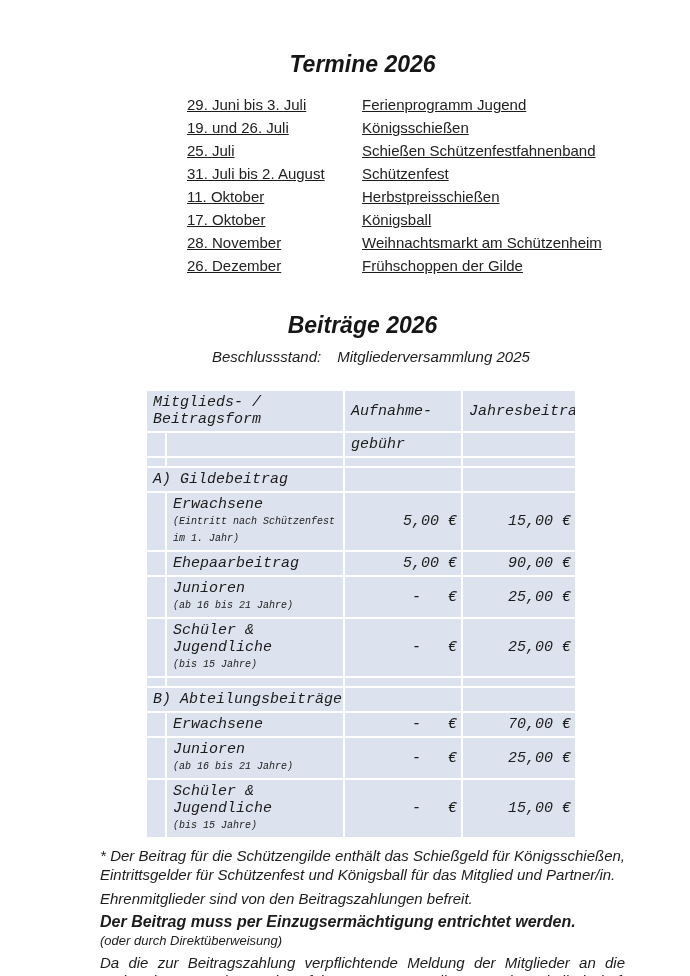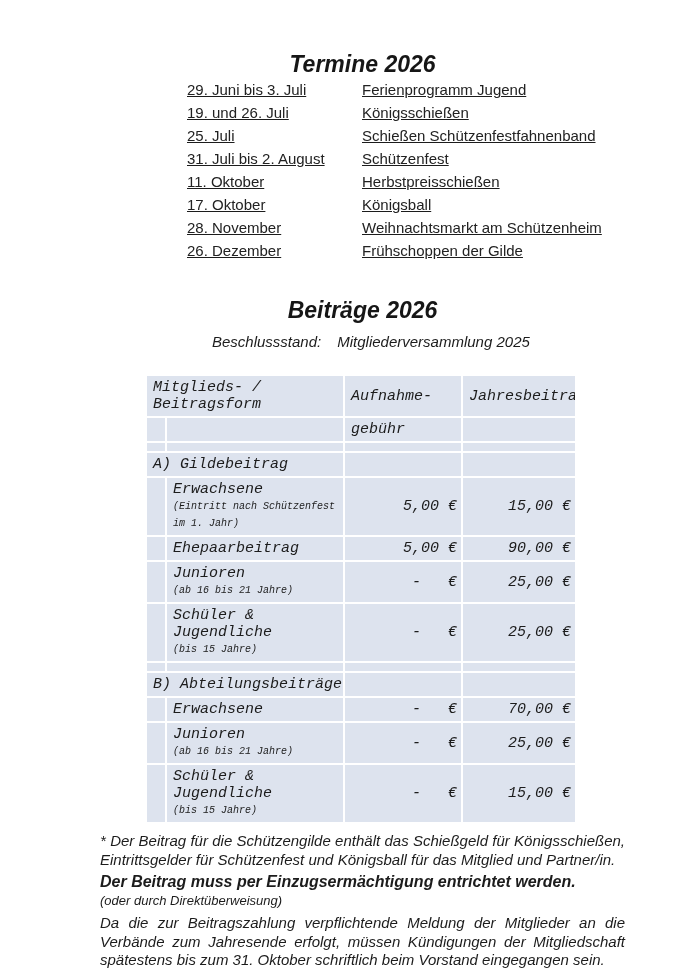--- a/index.html
+++ b/index.html
@@ -16,21 +16,21 @@
   .content{width:525px;margin-left:100px;}
 
   
   .doc-title{
     margin:0;
     font-size:23px;line-height:28px;
     font-weight:bold;font-style:italic;
     text-align:center;
     color:#161616;
   }
-  .title-termine{}
+  .title-termine{margin-bottom:15px;}
   .title-beitraege{margin-top:34px;}
 
   
   .event-list{margin-left:87px;}
   .event-row{display:flex;height:23px;align-items:center;text-decoration:underline;}
   .event-date{width:175px;font-size:15px;color:#222;}
   .event-name{font-size:15px;color:#222;}
 
   
   .status-line{
@@ -230,19 +230,20 @@
             <div class="cell-sub">(bis 15 Jahre)</div>
           </td>
           <td class="amt">-   €</td>
           <td class="amt">15,00 €</td>
         </tr>
       </tbody>
     </table>
 
     <div class="notes">
       <p class="note">* Der Beitrag für die Schützengilde enthält das Schießgeld für Königsschießen, Eintrittsgelder für Schützenfest und Königsball für das Mitglied und Partner/in.</p>
+      <p class="note note-honorary">Ehrenmitglieder sind von den Beitragszahlungen befreit.</p>
       <p class="note note-bold">Der Beitrag muss per Einzugsermächtigung entrichtet werden.</p>
       <p class="note note-small">(oder durch Direktüberweisung)</p>
       <p class="note note-cancel">Da die zur Beitragszahlung verpflichtende Meldung der Mitglieder an die Verbände zum Jahresende erfolgt, müssen Kündigungen der Mitgliedschaft spätestens bis zum 31. Oktober schriftlich beim Vorstand eingegangen sein.</p>
     </div>
 
   </div>
 </div>
 
 </body></html>

